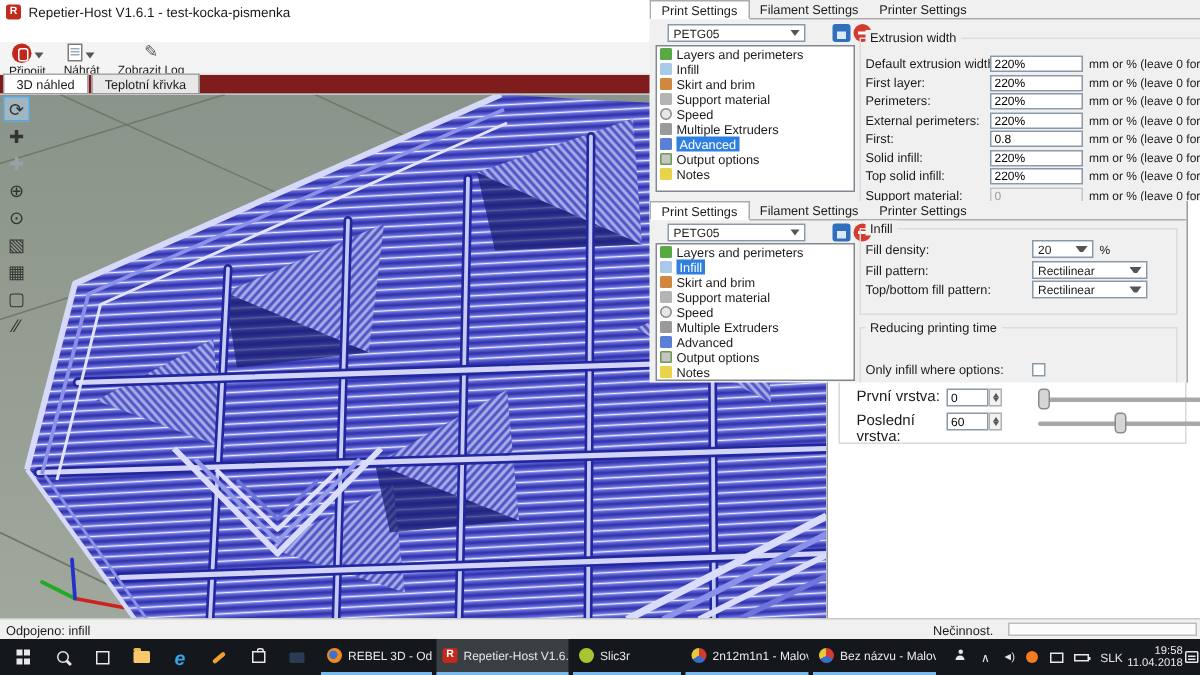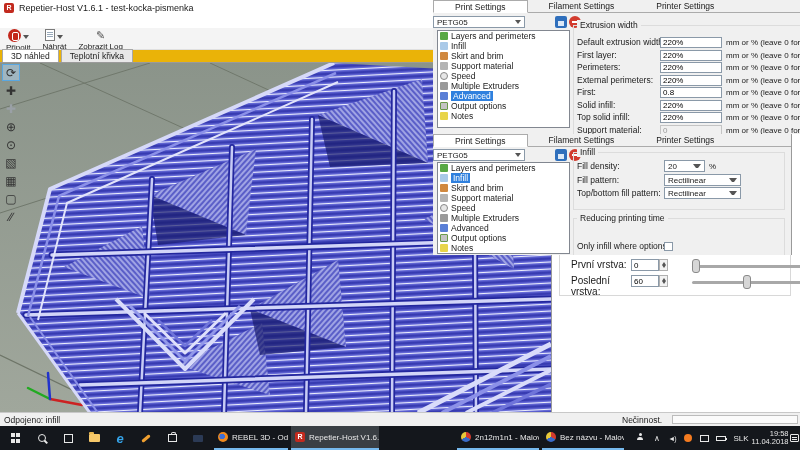--- a/index.html
+++ b/index.html
@@ -16,21 +16,21 @@
   .toolbar{left:0;top:28px;width:800px;height:22px;background:#f4f4f4;border-bottom:1px solid #e0e0e0;display:flex;align-items:flex-start}
   .tbtn{display:flex;flex-direction:column;align-items:center;padding:1px 6px 0 6px;position:relative}
   .tbtn .lbl{font-size:8px;margin-top:1px}
   .ic-connect{width:13px;height:13px;border-radius:50%;background:#c3271b;position:relative}
   .ic-connect:after{content:"";position:absolute;left:4px;top:3px;width:5px;height:7px;border:1.5px solid #fff;border-radius:2px}
   .caret{width:0;height:0;border-left:3px solid transparent;border-right:3px solid transparent;border-top:4px solid #555;margin:6px 0 0 2px}
   .ic-doc{width:10px;height:12px;background:#fff;border:1px solid #7a7a7a;position:relative}
   .ic-doc:after{content:"";position:absolute;left:1px;top:2px;width:6px;height:1px;background:#9ab;box-shadow:0 2px 0 #9ab,0 4px 0 #9ab}
   .ic-pencil{font-size:11px;line-height:12px;color:#555}
   
-  .viewtabs{left:0;top:50px;width:800px;height:12px;background:#eab308;display:flex;align-items:flex-end}
+  .viewtabs{left:0;top:50px;width:800px;height:12px;background:#7f1d1d;display:flex;align-items:flex-end}
   .vtab{font-size:8.5px;padding:1px 8px;border:1px solid #a8a8a8;border-bottom:none;background:#e8e8e8;margin-left:2px}
   .vtab.active{background:#fff}
 
   
   .viewport{left:0;top:62px;width:551px;height:350px;border-top:1px solid #9a9a9a;overflow:hidden}
   .ltools{left:2px;top:64px;width:20px;display:flex;flex-direction:column;z-index:5}
   .ltool{width:18px;height:17px;display:flex;align-items:center;justify-content:center;font-size:12px;color:#333;margin-bottom:1px}
   .ltool.sel{border:1px solid #5aa7e0;background:rgba(180,215,245,.5)}
   .ltool.dim{color:#9aa0a6}
 
@@ -45,43 +45,43 @@
   .spin:before{top:2px;border-bottom:3px solid #555}
   .spin:after{bottom:2px;border-top:3px solid #555}
   .track{height:3px;background:#a8a8a8;border-radius:2px;position:absolute;top:6px}
   .thumb{position:absolute;top:-6px;width:8px;height:14px;background:#d6d6d6;border:1px solid #8a8a8a;border-radius:3px}
 
   
   .slicer{background:#f0f0f0;z-index:3;overflow:hidden}
   .s1{left:433px;top:0;width:380px;height:134px}
   .s2{left:433px;top:134px;width:359px;height:121px;border-right:1px solid #9a9a9a;z-index:4}
   .s-tabs{position:absolute;left:0;top:0;width:100%;height:13px;display:flex;border-bottom:1px solid #ababab}
-  .s-tab{font-size:8.5px;padding:1px 21px}
+  .s-tab{font-size:8.5px;padding:1px 7px}
   .s-tab.active{background:#fff;border:1px solid #ababab;border-bottom:1px solid #fff;margin-bottom:-1px}
   .combo{position:absolute;background:#fff;border:1px solid #8a99a8;font-size:8px;padding:0 3px;display:flex;align-items:center}
   .combo:after{content:"";margin-left:auto;border-left:3px solid transparent;border-right:3px solid transparent;border-top:4px solid #555}
-  .profile-combo{left:0;top:16px;width:92px;height:12px}
+  .profile-combo{left:12px;top:16px;width:92px;height:12px}
   .floppy{position:absolute;left:122px;top:16px;width:12px;height:12px;background:#2f6fbc;border-radius:2px}
   .floppy:after{content:"";position:absolute;left:3px;top:5px;width:6px;height:5px;background:#dce9f8}
   .delbtn{position:absolute;left:136px;top:16px;width:12px;height:12px;background:#d23b2e;border-radius:50%}
   .delbtn:after{content:"";position:absolute;left:2.5px;top:5px;width:7px;height:2px;background:#fff}
   .s-list{position:absolute;left:4px;width:133px;background:#fff;border:1px solid #828790;overflow:hidden}
   .s1 .s-list{top:30px;height:98px}
   .s2 .s-list{top:28px;height:92px}
   .li{height:10px;display:flex;align-items:center;padding-left:2px;font-size:8.5px;white-space:nowrap}
   .lic{width:8px;height:8px;margin-right:3px;border-radius:1px;flex:none}
   .li .sel{background:#2f80de;color:#fff;padding:0 2px}
   .ic-layers{background:#58a845}.ic-infill{background:#a9c9e8}.ic-skirt{background:#d0883f}
   .ic-support{background:#b4b4b4}.ic-speed{background:#e6e6e6;border:1px solid #888;border-radius:50%}
   .ic-extr{background:#9a9a9a}.ic-adv{background:#5a7fd6}.ic-out{background:#c4c4c4;border:1px solid #6a9a4a}.ic-notes{background:#e8d44a}
   .gbox{position:absolute;border:1px solid #dcdcdc}
   .gtitle{position:absolute;font-size:8.5px;background:#f0f0f0;padding:0 3px;z-index:2}
   .frow{position:absolute;left:144px;height:12px;display:flex;align-items:center;white-space:nowrap}
   .flabel{width:83px;font-size:8.5px;flex:none}
-  .f2label{width:87px;font-size:8.5px;flex:none}
+  .f2label{width:111px;font-size:8.5px;flex:none}
   .fin{width:62px;height:11px;border:1px solid #8a99a8;font-size:8px;padding:0 2px;font-family:"Liberation Sans",sans-serif;flex:none}
   .fin.off{background:#f0f0f0;color:#9a9a9a;border-color:#c4c4c4}
   .funit{margin-left:4px;font-size:8px}
   .dd{background:#fff;border:1px solid #8a99a8;height:12px;font-size:8px;padding:0 3px;display:flex;align-items:center;flex:none}
   .dd:after{content:"";margin-left:auto;border-left:3px solid transparent;border-right:3px solid transparent;border-top:4px solid #555;padding-left:2px}
   .cin{width:55px;height:11px;border:1px solid #8a99a8;font-size:8px;padding:0 2px;font-family:"Liberation Sans",sans-serif;flex:none}
   .cbx{width:9px;height:9px;border:1px solid #8a99a8;background:#fff;flex:none}
 
   
   .statusbar{left:0;top:412px;width:800px;height:14px;background:#f0f0f0;border-top:1px solid #c8c8c8;font-size:8.5px}
@@ -509,20 +509,24 @@
       </div>
 
     <div class="tb-btn" style="left:214px;width:74px">
         <div class="tb-ic ffx"></div>
         <span>REBEL 3D - Odeslat...</span>
       </div>
     <div class="tb-btn active" style="left:291px;width:88px">
         <div class="tb-ic rep">R</div>
         <span>Repetier-Host V1.6...</span>
       </div>
+    <div class="tb-btn" style="left:382px;width:72px">
+        <div class="tb-ic sli"></div>
+        <span>Slic3r</span>
+      </div>
     <div class="tb-btn" style="left:457px;width:82px">
         <div class="tb-ic paint"></div>
         <span>2n12m1n1 - Malov...</span>
       </div>
     <div class="tb-btn" style="left:542px;width:82px">
         <div class="tb-ic paint"></div>
         <span>Bez názvu - Malová...</span>
       </div>
 
     <div class="tk" style="left:632px;width:16px">

